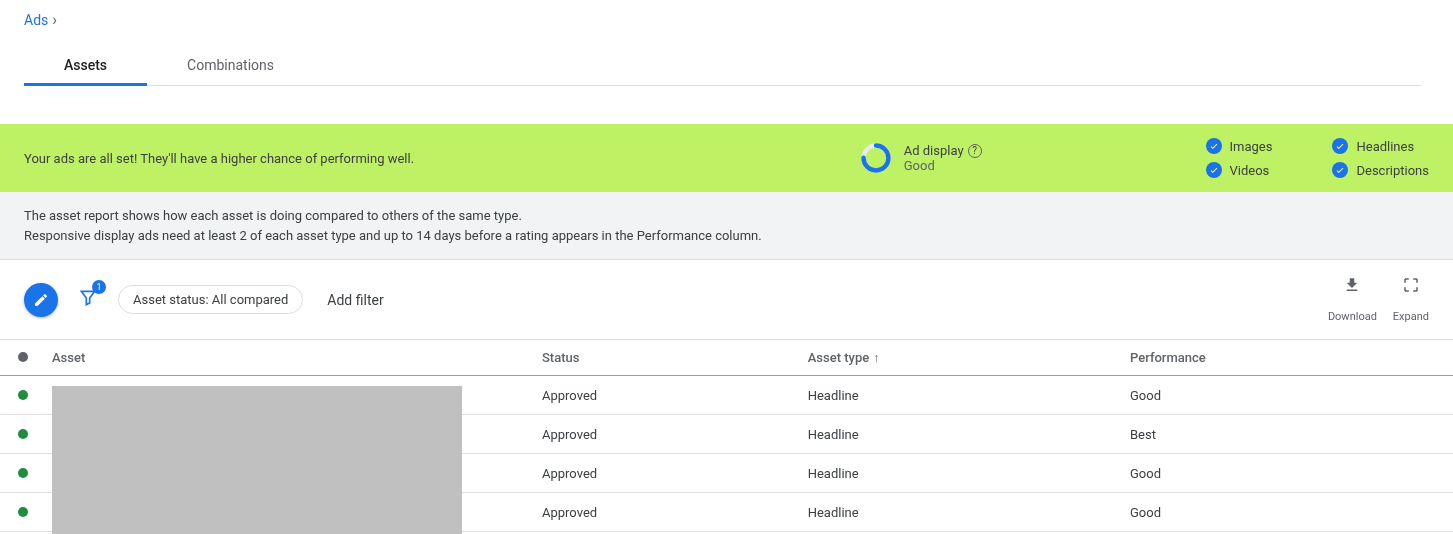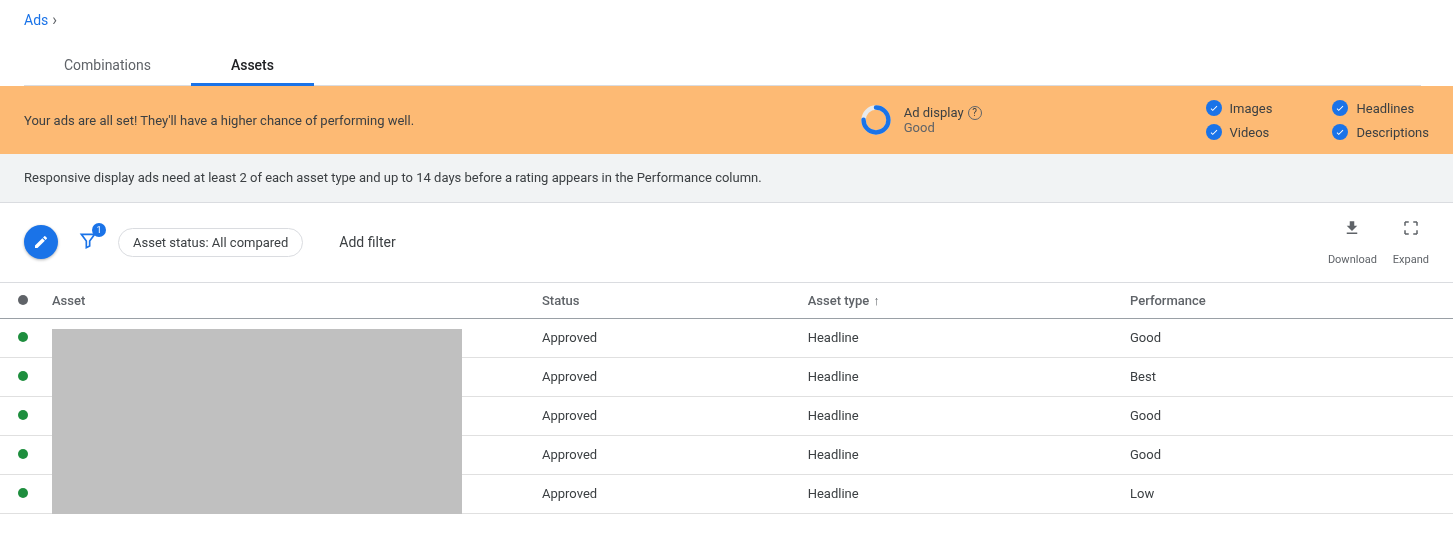--- a/index.html
+++ b/index.html
@@ -12,21 +12,21 @@
 
 .page-title-row { display: flex; align-items: center; gap: 12px; margin-top: 6px; }
 .page-title { font-size: 24px; font-weight: 400; color: #202124; font-family: "Google Sans", Roboto, Arial, sans-serif; }
 .circle-x { width: 20px; height: 20px; border: 1.5px solid #5f6368; border-radius: 50%; display: flex; align-items: center; justify-content: center; font-size: 12px; color: #5f6368; cursor: pointer; }
 
 .tabs { display: flex; gap: 0; margin-top: 18px; border-bottom: 1px solid #dadce0; }
 .tab { padding: 10px 40px 12px 40px; font-size: 14px; color: #5f6368; cursor: pointer; position: relative; }
 .tab.active { color: #202124; font-weight: 500; }
 .tab.active::after { content: ""; position: absolute; left: 0; right: 0; bottom: -1px; height: 3px; background: #1a73e8; }
 
-.strength-bar { background: #fdba74; display: flex; align-items: center; padding: 14px 24px; gap: 24px; }
+.strength-bar { background: #bef264; display: flex; align-items: center; padding: 14px 24px; gap: 24px; margin-top: 38px; }
 .strength-msg { flex: 1; color: #3c4043; font-size: 13px; }
 .strength-mid { display: flex; align-items: center; gap: 12px; margin-right: 200px;}
 .donut { width: 32px; height: 32px; }
 .donut svg { transform: rotate(-90deg); }
 .strength-label-row { display: flex; align-items: center; gap: 4px; font-size: 13px; color: #3c4043; }
 .strength-rating { font-size: 13px; color: #5f6368; }
 .help-circ { width: 14px; height: 14px; border-radius: 50%; border: 1px solid #5f6368; font-size: 10px; display: inline-flex; align-items: center; justify-content: center; cursor: pointer; }
 .strength-checks { display: flex; gap: 60px; }
 .check-col { display: flex; flex-direction: column; gap: 8px; }
 .check-item { display: flex; align-items: center; gap: 8px; font-size: 13px; }
@@ -35,21 +35,21 @@
 
 .report-note { background: #f1f3f4; padding: 14px 24px; font-size: 13px; color: #3c4043; line-height: 1.5; border-bottom: 1px solid #dadce0;}
 
 .toolbar { display: flex; align-items: center; padding: 16px 24px; gap: 16px; }
 .fab { width: 34px; height: 34px; border-radius: 50%; background: #1a73e8; display: flex; align-items: center; justify-content: center; cursor: pointer; box-shadow: 0 1px 3px rgba(0,0,0,0.3); }
 .fab svg { width: 16px; height: 16px; fill: #fff; }
 .filter-icon-btn { position: relative; color: #1a73e8; cursor: pointer; padding: 4px; }
 .filter-icon-btn svg { width: 20px; height: 20px; }
 .filter-badge { position: absolute; top: -4px; right: -4px; background: #1a73e8; color: #fff; border-radius: 50%; width: 14px; height: 14px; font-size: 9px; display: flex; align-items: center; justify-content: center; }
 .chip { border: 1px solid #dadce0; border-radius: 16px; padding: 6px 14px; font-size: 13px; color: #3c4043; cursor: pointer; }
-.add-filter { font-size: 14px; color: #3c4043; cursor: pointer; margin-left: 20px; }
+.add-filter { font-size: 14px; color: #3c4043; cursor: pointer; margin-left: 8px; }
 .toolbar-spacer { flex: 1; }
 .toolbar-action { display: flex; flex-direction: column; align-items: center; gap: 16px; cursor: pointer; color: #5f6368; font-size: 11px; }
 .toolbar-action svg { width: 18px; height: 18px; }
 
 table { width: 100%; border-collapse: collapse; }
 th, td { text-align: left; padding: 10px 12px; border-bottom: 1px solid #e0e0e0; font-size: 13px; color: #3c4043; }
 thead th { font-weight: 500; color: #5f6368; border-top: 1px solid #dadce0; border-bottom: 1px solid #9aa0a6; }
 th.sorted { }
 .sort-arrow { font-size: 13px; margin-left: 4px; }
 .status-col { width: 30px; padding-left: 18px; }
@@ -64,22 +64,22 @@
 </style>
 </head>
 <body>
 
 <div class="header-area">
   <div class="breadcrumb">
     <a href="#">Ads</a>
     <span class="chev">›</span>
   </div>
   <div class="tabs">
+    <div class="tab active">Assets</div>
     <div class="tab">Combinations</div>
-    <div class="tab active">Assets</div>
   </div>
 </div>
 
 <div class="strength-bar">
   <div class="strength-msg">Your ads are all set! They'll have a higher chance of performing well.</div>
   <div class="strength-mid">
     <div class="donut">
       <svg width="32" height="32" viewBox="0 0 36 36">
         <circle cx="18" cy="18" r="14" fill="none" stroke="#e8eaed" stroke-width="5"></circle>
         <circle cx="18" cy="18" r="14" fill="none" stroke="#1a73e8" stroke-width="5" stroke-dasharray="66 88" stroke-linecap="round"></circle>
@@ -127,20 +127,21 @@
               <path d="M9 16.2l-3.5-3.5L4 14.2l5 5 11-11-1.5-1.5z" fill="#fff"></path>
             </svg>
           </span>
         <span>Descriptions</span>
       </div>
     </div>
   </div>
 </div>
 
 <div class="report-note">
+  <div>The asset report shows how each asset is doing compared to others of the same type.</div>
   <div>Responsive display ads need at least 2 of each asset type and up to 14 days before a rating appears in the Performance column.</div>
 </div>
 
 <div class="toolbar">
   <div class="fab">
     <svg viewBox="0 0 24 24">
         <path d="M3 17.25V21h3.75L17.81 9.94l-3.75-3.75L3 17.25zM20.71 7.04a1 1 0 0 0 0-1.41l-2.34-2.34a1 1 0 0 0-1.41 0l-1.83 1.83 3.75 3.75 1.83-1.83z"></path>
       </svg>
   </div>
   <div class="filter-icon-btn">

